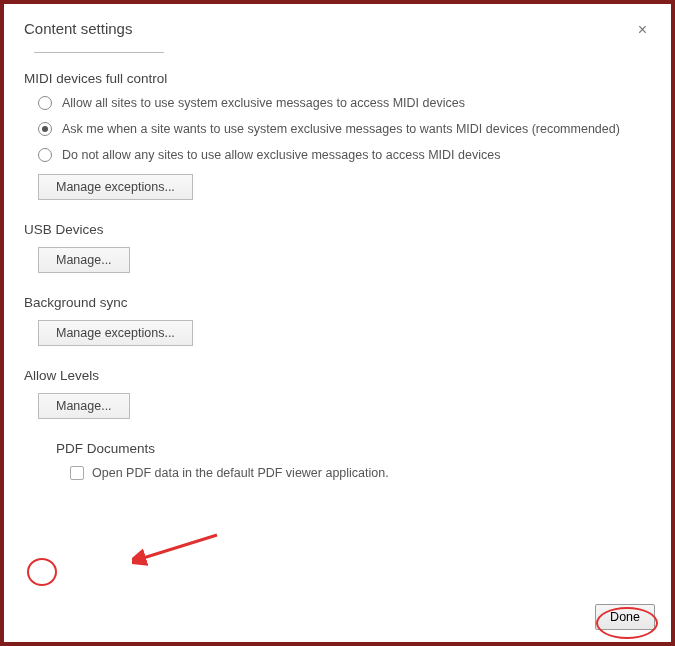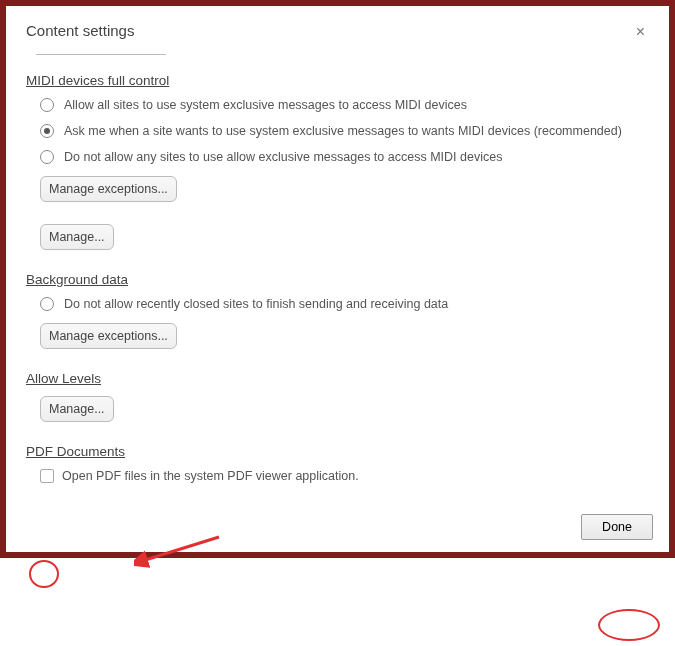--- a/index.html
+++ b/index.html
@@ -8,22 +8,22 @@
       font-size: 13px;
       color: #333;
       background: #fff;
       width: 675px;
       height: 646px;
       position: relative;
       overflow: hidden;
     }
     .dialog {
       width: 675px;
-      height: 558px;
-      border: 6px solid #7f1d1d;
+      height: 646px;
+      border: 4px solid #7f1d1d;
       background: #fff;
       position: relative;
       display: flex;
       flex-direction: column;
     }
     .dialog-header {
       padding: 16px 20px 8px 20px;
       display: flex;
       justify-content: space-between;
       align-items: flex-start;
@@ -52,21 +52,20 @@
       border-top: 1px solid #bbb;
       margin: 4px 0 18px 10px;
     }
     .section {
       margin-bottom: 22px;
     }
     .section-title {
       font-size: 13.5px;
       color: #444;
       margin-bottom: 10px;
-      text-decoration: underline;
     }
     .radio-group, .check-group {
       padding-left: 14px;
     }
     .radio-row, .check-row {
       display: flex;
       align-items: center;
       margin-bottom: 12px;
       font-size: 12.5px;
       color: #555;
@@ -95,38 +94,38 @@
       width: 14px;
       height: 14px;
       border: 1px solid #aaa;
       border-radius: 2px;
       margin-right: 8px;
       flex-shrink: 0;
       background: #fff;
     }
     .btn {
       display: inline-block;
-      padding: 5px 8px;
+      padding: 5px 17px;
       font-size: 12.5px;
       color: #444;
       background: linear-gradient(#f8f8f8, #eee);
       border: 1px solid #bbb;
-      border-radius: 6px;
+      border-radius: 0;
       cursor: pointer;
       margin-left: 14px;
       text-align: center;
     }
     .footer {
       padding: 12px 16px;
       display: flex;
       justify-content: flex-end;
       border-top: 0;
     }
     .done-btn {
-      padding: 5px 20px;
+      padding: 5px 14px;
       font-size: 12.5px;
       border: 1px solid #999;
       border-radius: 2px;
       background: linear-gradient(#f6f6f6, #e8e8e8);
       cursor: pointer;
     }
     
     .annot-circle {
       position: absolute;
       border: 2.5px solid #e03030;
@@ -169,45 +168,42 @@
         </div>
         <div class="radio-row">
           <div class="radio"></div>
           <span>Do not allow any sites to use allow exclusive messages to access MIDI devices</span>
         </div>
       </div>
       <button class="btn">Manage exceptions...</button>
     </div>
 
     <div class="section">
+      <div class="section-title">USB Devices</div>
       <button class="btn">Manage...</button>
     </div>
 
     <div class="section">
-      <div class="section-title">Background data</div>
+      <div class="section-title">Background sync</div>
       <div class="radio-group">
-        <div class="radio-row">
-          <div class="radio"></div>
-          <span>Do not allow recently closed sites to finish sending and receiving data</span>
-        </div>
       </div>
       <button class="btn">Manage exceptions...</button>
     </div>
 
     <div class="section">
       <div class="section-title">Allow Levels</div>
       <button class="btn">Manage...</button>
     </div>
 
-    <div class="section" style="margin-bottom:6px;">
+    <div class="section" style="margin-bottom:6px;margin-left:32px;">
       <div class="section-title">PDF Documents</div>
       <div class="check-group">
         <div class="check-row" style="margin-bottom:4px;">
           <div class="checkbox"></div>
-          <span>Open PDF files in the system PDF viewer application.</span>
+          <span>Open PDF data in the default PDF viewer application.</span>
         </div>
       </div>
     </div>
   </div>
 
   <div class="footer">
     <button class="done-btn">Done</button>
   </div>
 
   <div class="annot-circle" style="left:23px; top:554px; width:30px; height:28px;"></div>

